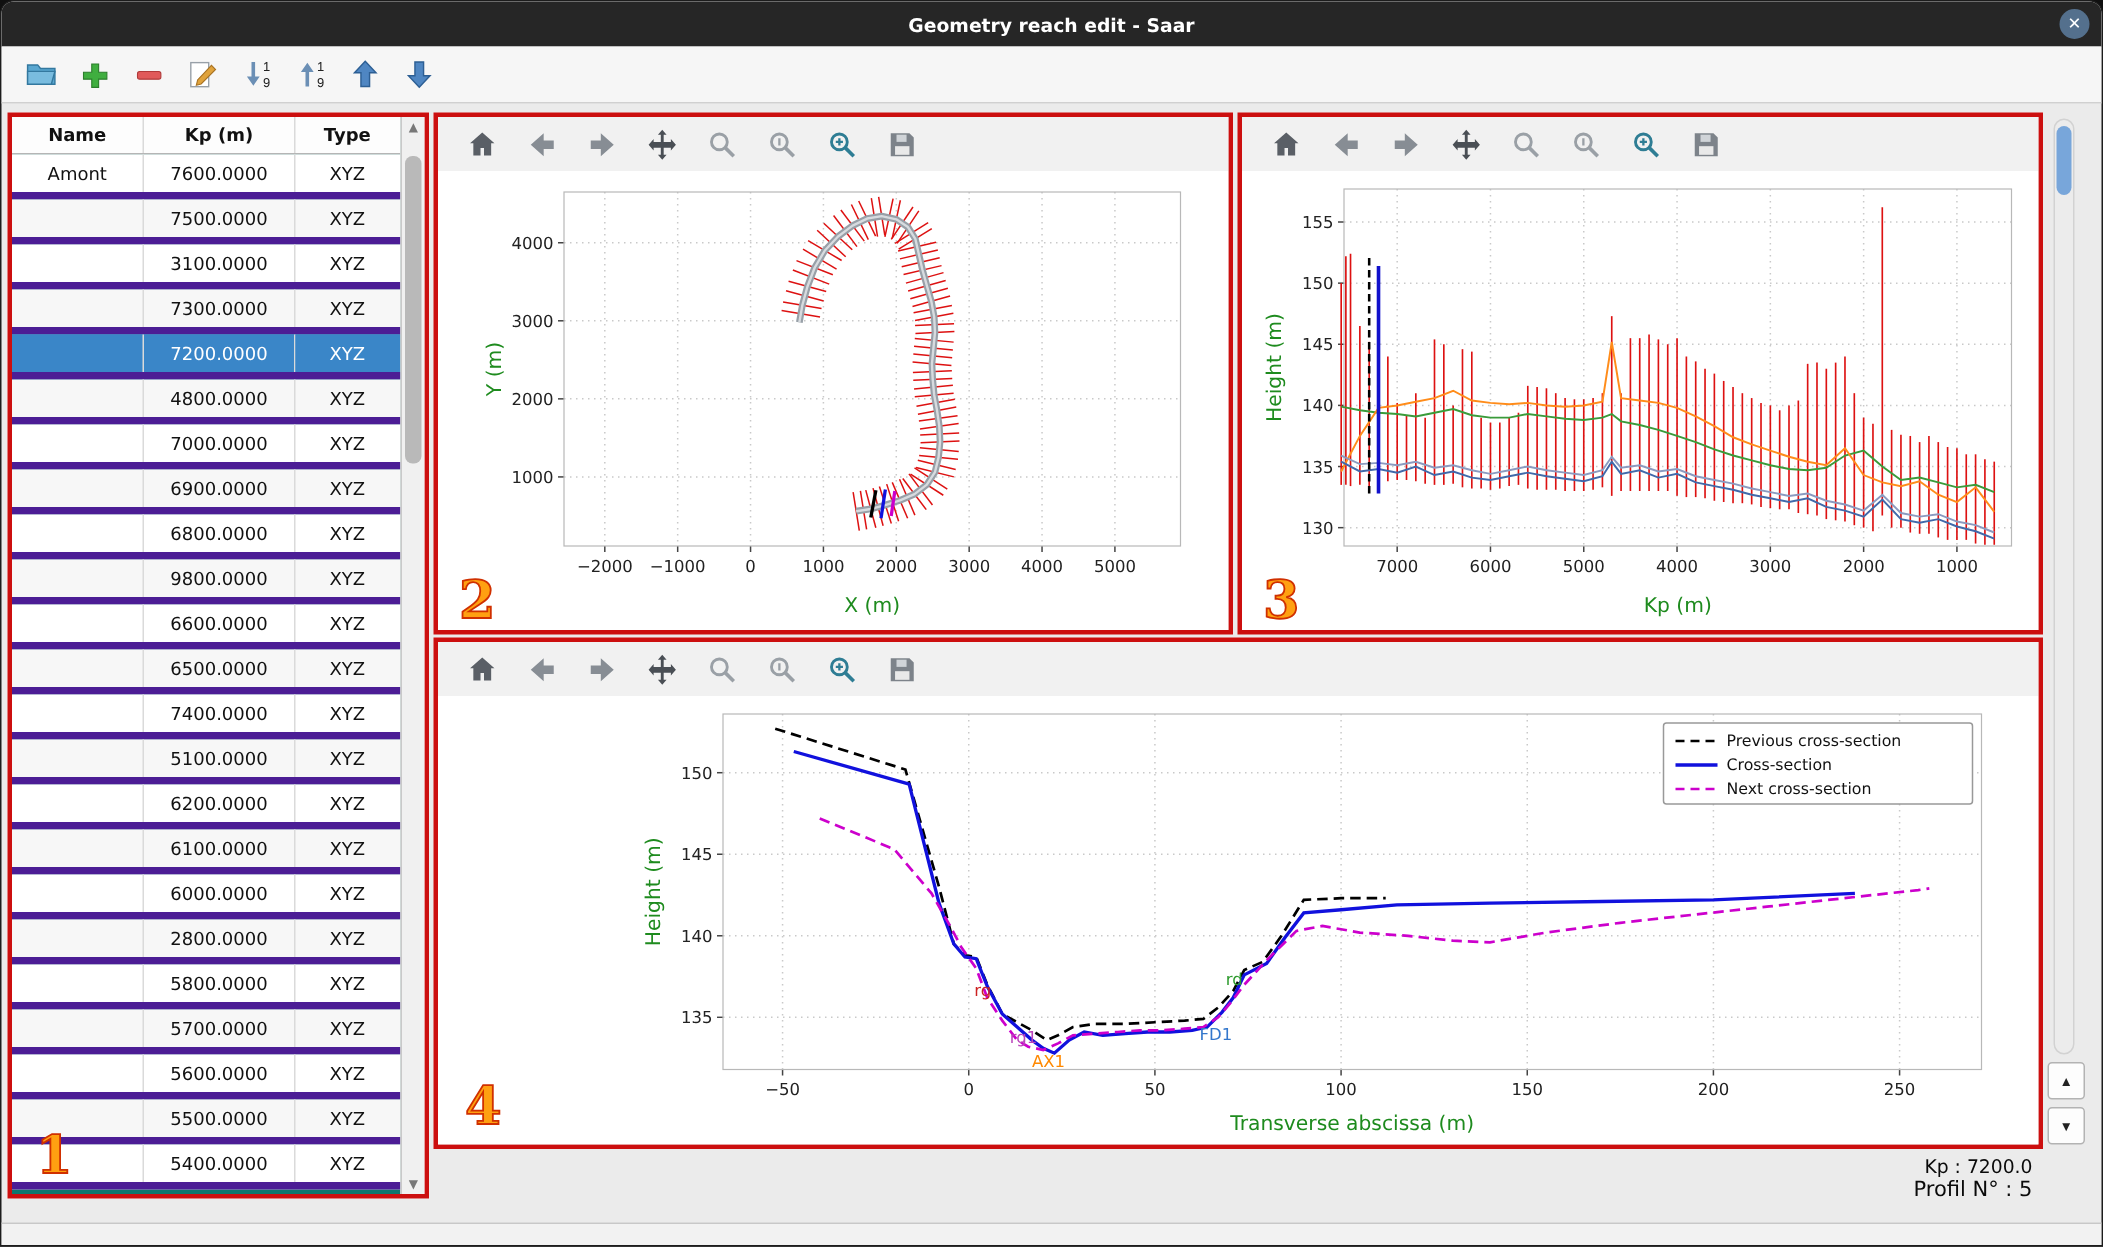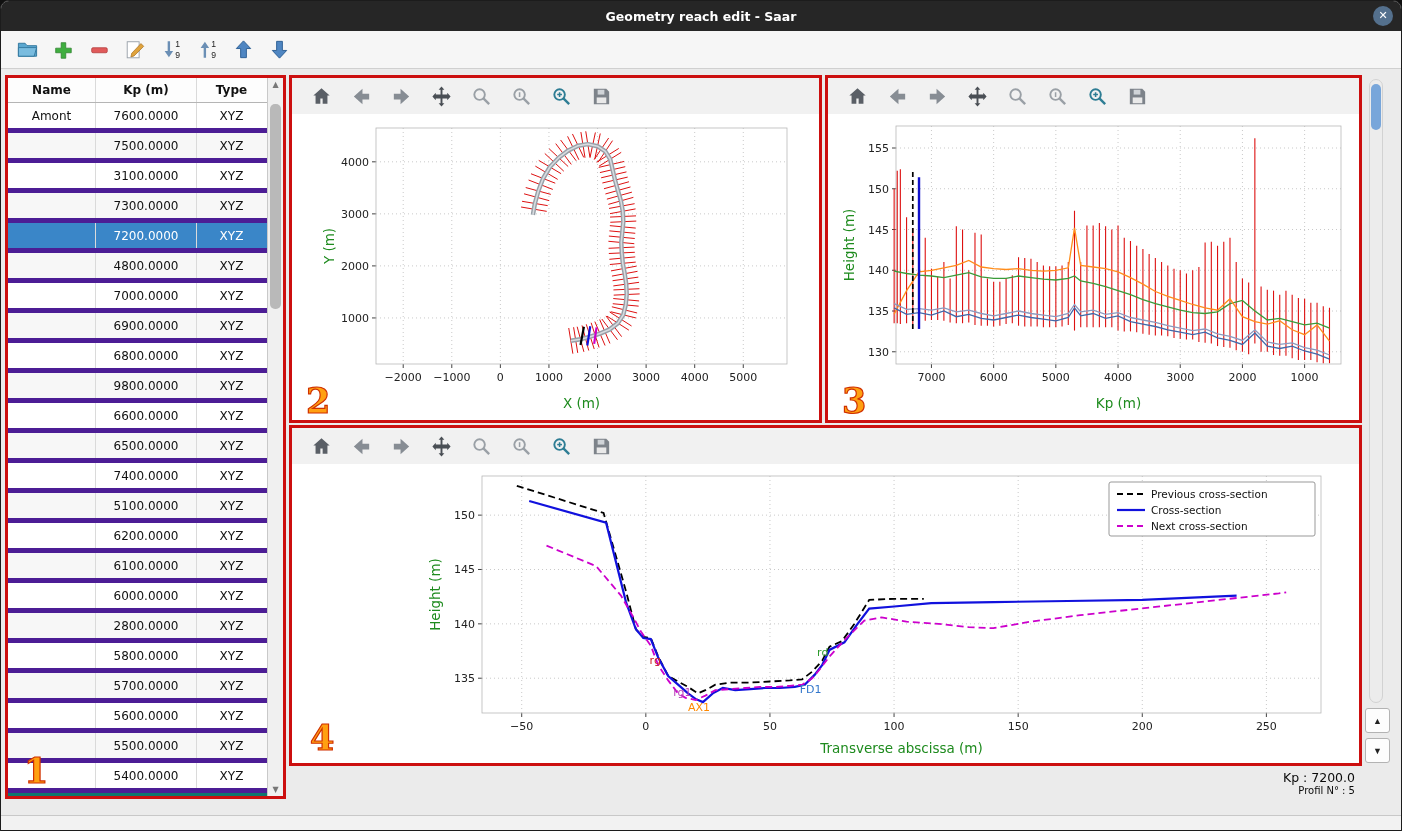--- a/index.html
+++ b/index.html
@@ -39,21 +39,21 @@
   svg text.tick{font-family:"DejaVu Sans",sans-serif;font-size:11px;fill:#222}
   svg text.axlabel{font-family:"DejaVu Sans",sans-serif;font-size:13.5px;fill:#1e8b1e}
   svg text.legtext{font-family:"DejaVu Sans",sans-serif;font-size:10.5px;fill:#111}
   svg text.plabel{font-family:"DejaVu Sans",sans-serif;font-size:11px}
   
   .vscroll{position:absolute;left:1368px;top:78px;width:14px;height:624px;background:#ececec;border:1px solid #d2d2d2;border-radius:7px}
   .vthumb{position:absolute;left:1px;top:4px;width:10px;height:46px;background:#78a6da;border-radius:5px}
   .navbtn{position:absolute;left:1364px;width:25px;height:25px;background:#fdfdfd;border:1px solid #b3b3b3;border-radius:3px;font-size:9px;color:#222;display:flex;align-items:center;justify-content:center;cursor:pointer}
   .navbtn.up{top:707px}.navbtn.down{top:737px}
   .status-kp{position:absolute;right:46px;top:769px;font-size:12.5px;color:#0a0a0a;text-align:right}
-  .status-profil{position:absolute;right:46px;top:784px;font-size:10px;color:#0a0a0a;text-align:right}
+  .status-profil{position:absolute;right:46px;top:784px;font-size:14px;color:#0a0a0a;text-align:right}
   .bottombar{position:absolute;left:0;right:0;bottom:0;height:15px;background:#f2f2f2;border-top:1px solid #c8c8c8}
 </style>
 </head>
 <body>
 
 <div class="window">
 
   <div class="titlebar">
     <span class="title">Geometry reach edit - Saar</span>
     <div class="close"><span>✕</span></div>

